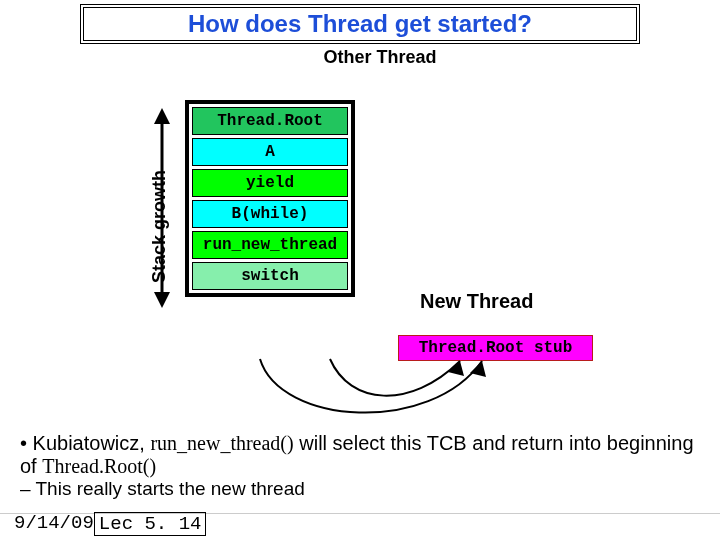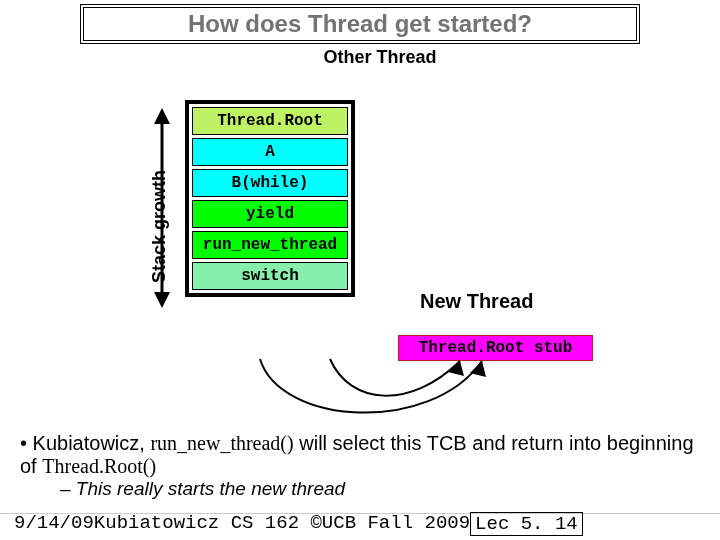--- a/index.html
+++ b/index.html
@@ -14,21 +14,21 @@
   }
   .title-wrap {
     margin: 4px 80px 0 80px;
     border: 1px solid #000;
     padding: 2px;
   }
   .title-inner {
     border: 1px solid #000;
     text-align: center;
     padding: 2px 6px;
-    color: #737373;
+    color: #1d4ed8;
   }
   .title-inner span { font-weight: bold; font-size: 24px; }
   .other-thread {
     text-align: center;
     margin-top: 3px;
     font-weight: bold;
     font-size: 18px;
     margin-left: 40px;
   }
   .stack-area {
@@ -43,21 +43,21 @@
   }
   .cell {
     border: 1px solid #000;
     margin: 3px;
     text-align: center;
     padding: 4px 2px;
     font-family: "Courier New", monospace;
     font-weight: bold;
     font-size: 16px;
   }
-  .red   { background: #bef264; }
+  .red   { background: #22c55e; }
   .cyan  { background: #00ffff; }
   .green { background: #00ff00; }
   .magenta { background: #86efac; }
   .growth-label {
     position: absolute;
     left: -36px;
     top: 70px;
     font-weight: bold;
     font-size: 18px;
     writing-mode: vertical-rl;
@@ -103,23 +103,21 @@
   .bullets {
     position: absolute;
     left: 20px;
     top: 432px;
     right: 10px;
     font-family: Arial, sans-serif;
     font-size: 20px;
     line-height: 1.15;
   }
   .bullets .sub {
-    margin-left: 40px;
     font-size: 19px;
-    font-style: italic;
   }
   code.mono { font-family: Liberation Serif, serif; }
   .footer {
     position: absolute;
     bottom: 4px;
     left: 0;
     right: 0;
     font-size: 19px;
     display: flex;
     justify-content: flex-start;
@@ -154,22 +152,22 @@
     <polygon points="18,200 10,184 26,184" fill="#000"></polygon>
     <polygon points="18,0 10,16 26,16" fill="#000"></polygon>
   </svg>
 </div>
 
 <div class="stack-area">
   <div class="growth-label">Stack growth</div>
   <div class="stack-box">
     <div class="cell red">Thread.Root</div>
     <div class="cell cyan">A</div>
+    <div class="cell green">yield</div>
     <div class="cell cyan">B(while)</div>
-    <div class="cell green">yield</div>
     <div class="cell green">run_new_thread</div>
     <div class="cell magenta">switch</div>
   </div>
 </div>
 
 <div class="new-thread-label">New Thread</div>
 <div class="stub-box">Thread.Root stub</div>
 
 <svg class="curve-svg" viewBox="0 0 340 80">
   <path d="M 60 4 C 80 70, 230 80, 282 6" stroke="#000" stroke-width="2" fill="none"></path>
@@ -183,15 +181,14 @@
     • <span>Kubiatowicz, </span><code class="mono">run_new_thread()</code><span> will select this TCB and return into beginning of </span><code class="mono">Thread.Root()</code>
   </div>
   <div class="sub">
     – <span>This really starts the new thread</span>
   </div>
 </div>
 
 <div class="hr-thin"></div>
 <div class="footer">
   <span>9/14/09</span>
-  <span>Kubiatowicz CS 162 ©UCB Fall 2009</span>
   <span class="lec">Lec 5. 14</span>
 </div>
 
 </body></html>

